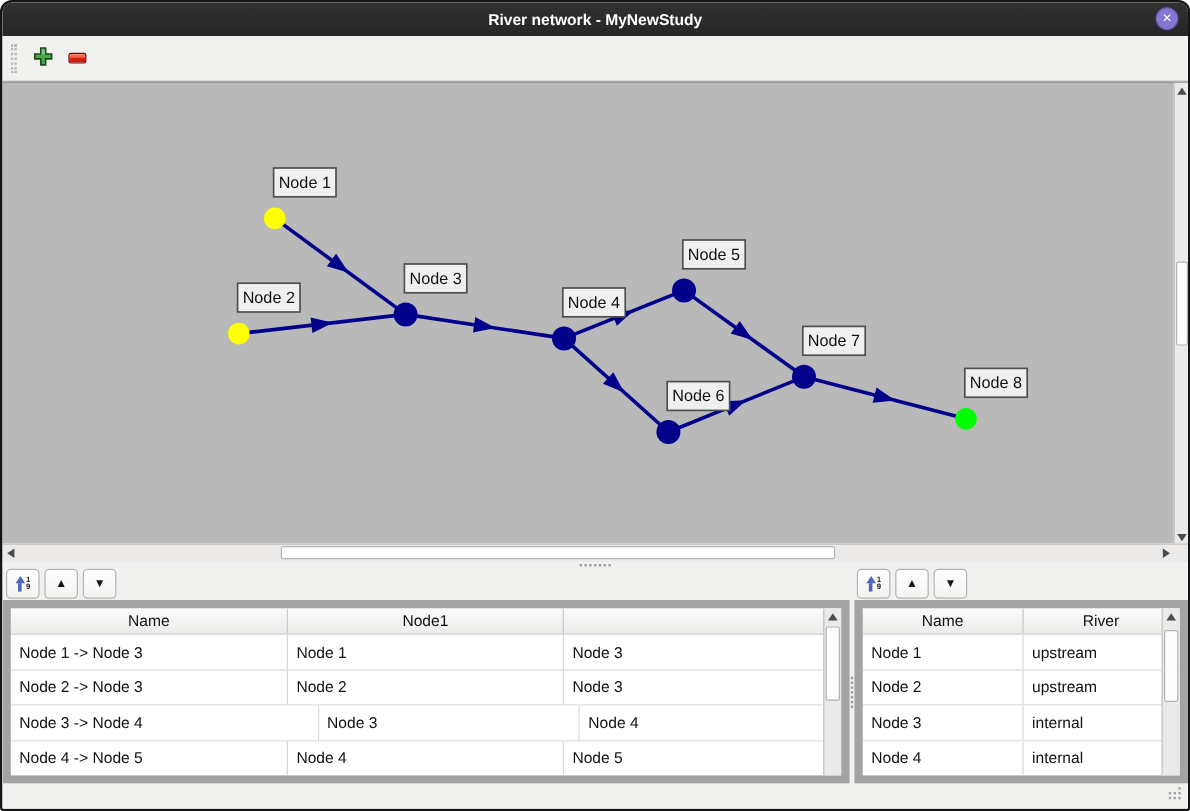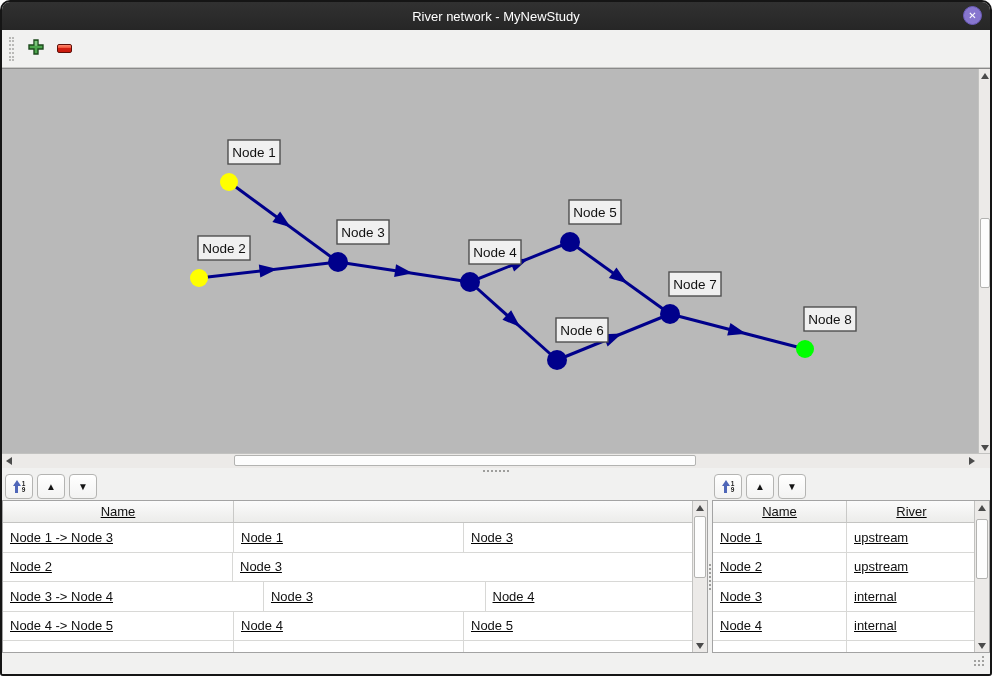--- a/index.html
+++ b/index.html
@@ -1,21 +1,21 @@
 <!DOCTYPE html>
 <html><head>
 <meta charset="utf-8">
 <style>
   * { margin:0; padding:0; box-sizing:border-box; }
   html,body { width:992px; height:676px; background:#ffffff; font-family:"Liberation Sans","DejaVu Sans",sans-serif; }
   .window { position:relative; width:992px; height:676px; border:2px solid #151515; border-radius:10px 10px 3px 3px; overflow:hidden; background:#f1f1f0; }
 
   
   .titlebar { position:relative; height:28px; background:linear-gradient(#313131,#262626); display:flex; align-items:center; justify-content:center; }
-  .title { color:#ffffff; font-size:13px; font-weight:normal; }
+  .title { color:#ffffff; font-size:13px; font-weight:bold; }
   .close-btn { position:absolute; right:8px; top:4px; width:19px; height:19px; border-radius:50%; background:#8776cf; border:1px solid #6c5cba; color:#ffffff; font-size:10px; font-weight:bold; display:flex; align-items:center; justify-content:center; cursor:pointer; }
 
   
   .toolbar { height:38px; background:#f1f1f0; border-bottom:1px solid #c9c9c7; display:flex; align-items:center; }
   .drag-handle { width:5px; height:24px; border-left:2px dotted #b9b9b7; border-right:2px dotted #b9b9b7; margin-left:7px; }
   .tb-btn { width:28px; height:28px; display:flex; align-items:center; justify-content:center; background:transparent; border:none; cursor:pointer; }
   .tb-btn.add { margin-left:8px; }
   .minus-icon { width:15px; height:9px; border:1px solid #5e0f08; border-radius:2px; background:linear-gradient(#ff8a70 0%,#f04e34 45%,#d31e10 50%,#c81b0e 100%); }
 
   
@@ -48,21 +48,21 @@
   .btn-group.right { left:712px; }
   .sq-btn { width:28px; height:25px; background:linear-gradient(#ffffff,#f3f3f2); border:1px solid #b4b4b2; border-radius:4px; display:flex; align-items:center; justify-content:center; cursor:pointer; font-size:10px; color:#141414; padding:0; }
   .sort-ico { display:flex; align-items:center; gap:1px; }
   .sort-arrow { display:flex; flex-direction:column; align-items:center; }
   .sort-head { width:0; height:0; border-left:4px solid transparent; border-right:4px solid transparent; border-bottom:6px solid #4f66b8; }
   .sort-shaft { width:3px; height:7px; background:#4f66b8; }
   .sort-digits { display:flex; flex-direction:column; font-size:6.5px; line-height:6px; color:#222; font-weight:bold; }
 
   
   .tables-row { position:relative; height:153px; background:#f1f1f0; }
-  .tbl { position:absolute; top:0; height:153px; background:#ffffff; border:1px solid #a3a3a3; overflow:hidden;text-decoration:underline; }
+  .tbl { position:absolute; top:0; height:153px; background:#ffffff; border:7px solid #a3a3a3; overflow:hidden; }
   .tbl.left { left:0; width:706px; }
   .tbl.right { left:710px; width:278px; }
   .thead { display:flex; height:22px; background:linear-gradient(#fbfbfb,#ececea); border-bottom:1px solid #c4c4c2; }
   .th { display:flex; align-items:center; justify-content:center; font-size:13px; color:#111; border-right:1px solid #c9c9c7; height:100%; }
   .tbody { position:relative;text-align:right; }
   .trow { display:flex; height:29.5px; background:#ffffff; border-bottom:1px solid #d8d8d6; }
   .trow.partial { height:13px; border-bottom:none; }
   .tcell { display:flex; align-items:center; padding-left:7px; font-size:13px; color:#111; border-right:1px solid #d8d8d6; height:100%; white-space:nowrap; overflow:hidden; }
   .tbl-scroll { position:absolute; top:0; right:0; width:15px; height:151px; background:#eceae8; border-left:1px solid #c2c2c0; }
   .tbl-scroll .sb-btn { position:absolute; left:0; width:14px; height:13px; display:flex; align-items:center; justify-content:center; }
@@ -230,28 +230,30 @@
           <span>▼</span>
         </button>
     </div>
   </div>
 
   <div class="tables-row">
 
     <div class="tbl left">
       <div class="thead">
         <div class="th" style="width:231px;">Name</div>
+        <div class="th" style="width:230px;">Node1</div>
       </div>
       <div class="tbody" id="branch-tbody">
           <div class="trow">
             <div class="tcell" style="width: 231px;">Node 1 -&gt; Node 3</div>
             <div class="tcell" style="width: 230px;">Node 1</div>
             <div class="tcell" style="width: 230px; border-right: none;">Node 3</div>
           </div>
           <div class="trow">
+            <div class="tcell" style="width: 231px;">Node 2 -&gt; Node 3</div>
             <div class="tcell" style="width: 230px;">Node 2</div>
             <div class="tcell" style="width: 230px; border-right: none;">Node 3</div>
           </div>
           <div class="trow">
             <div class="tcell" style="width: 271px;">Node 3 -&gt; Node 4</div>
             <div class="tcell" style="width: 230px;">Node 3</div>
             <div class="tcell" style="width: 230px; border-right: none;">Node 4</div>
           </div>
           <div class="trow">
             <div class="tcell" style="width: 231px;">Node 4 -&gt; Node 5</div>

